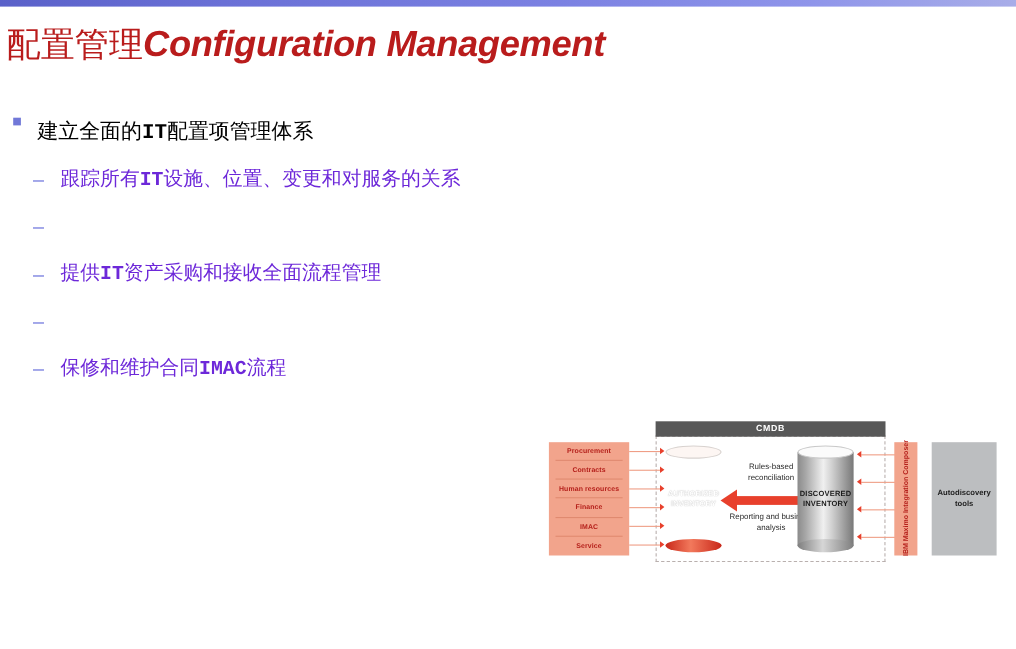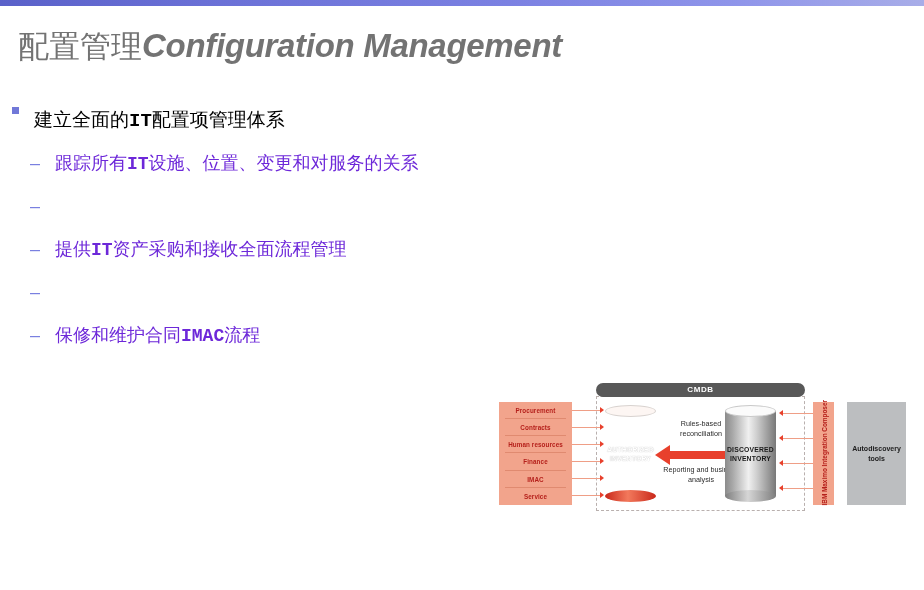--- a/index.html
+++ b/index.html
@@ -22,25 +22,25 @@
   .top-bar {
     position: absolute;
     left: 0; top: 0;
     width: 924px; height: 6px;
     background: linear-gradient(90deg,#5a61c9 0%,#6a70d6 22%,#7b81e2 55%,#8f95ea 80%,#a8ade8 100%);
   }
 
   
   .title {
     position: absolute;
-    left: 18px; top: 22px;
+    left: 6px; top: 22px;
     white-space: nowrap;
-    color: #737373;
+    color: #b91c1c;
     font-size: 31px;
-    line-height: 48px;
+    line-height: 36px;
   }
   .title .cn {
     font-family: "DejaVu Sans", "Liberation Sans", sans-serif;
     font-weight: 400;
     font-style: normal;
     letter-spacing: 0px;
   }
   .title .en {
     font-family: "Liberation Sans", sans-serif;
     font-weight: bold;
@@ -120,21 +120,20 @@
     left: 101px; top: 0px;
     width: 209px; height: 14px;
     background: #585858;
     color: #ffffff;
     font-size: 8px;
     font-weight: bold;
     letter-spacing: 0.6px;
     text-align: center;
     line-height: 14px;
     font-family: "Liberation Sans", sans-serif;
-    border-radius: 7px;
   }
 
   
   .src-panel {
     position: absolute;
     left: 4px; top: 19px;
     width: 73px; height: 103px;
     background: #f2a48c;
   }
   .src-row {

